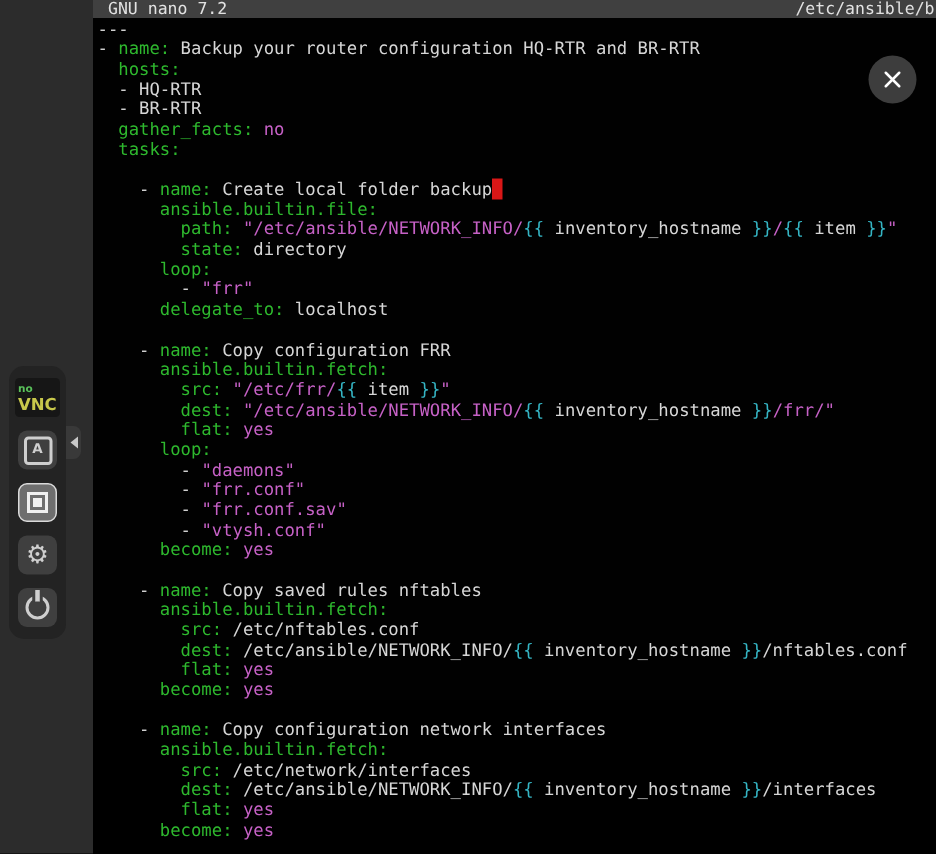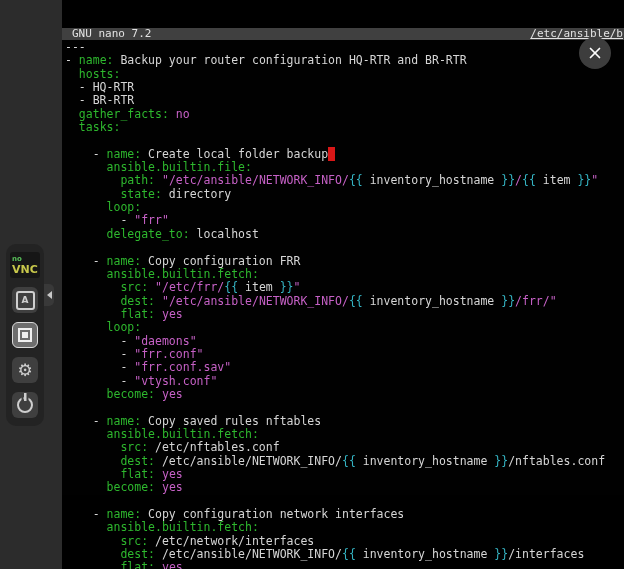--- a/index.html
+++ b/index.html
@@ -56,29 +56,28 @@
     background:#393939;border-radius:0 5px 5px 0;
     display:flex;align-items:center;justify-content:center;cursor:pointer;
   }
   .tri{width:0;height:0;border-top:4px solid transparent;border-bottom:4px solid transparent;
        border-right:5px solid #c8c8c8;}
 
   
   .terminal{
     position:absolute;left:62px;top:0;width:562px;height:467px;
     background:var(--c-terminal_bg,#010101);
-    margin-top:28px;
   }
   .titlebar{
     height:12px;display:flex;justify-content:space-between;align-items:center;
     background:var(--c-titlebar_bg,#404040);color:var(--c-titlebar_fg,#e2e2e2);
     font-size:11px;line-height:12px;padding:0 1px 0 10px;box-sizing:border-box;
     white-space:nowrap;overflow:hidden;
   }
-  .tb-right{overflow:hidden;text-decoration:underline;}
+  .tb-right{overflow:hidden;}
   .content{
     padding:1px 0 0 3px;white-space:pre;
     font-size:11.5px;line-height:13.35px;
   }
   .line{min-height:13.35px;}
   .seg-p{color:var(--c-plain,#d6d6d6);}
   .seg-k{color:var(--c-key,#2eb82e);}
   .seg-s{color:var(--c-string,#c661c6);}
   .seg-b{color:var(--c-bool,#c661c6);}
   .seg-j{color:var(--c-jinja,#35b5c4);}

